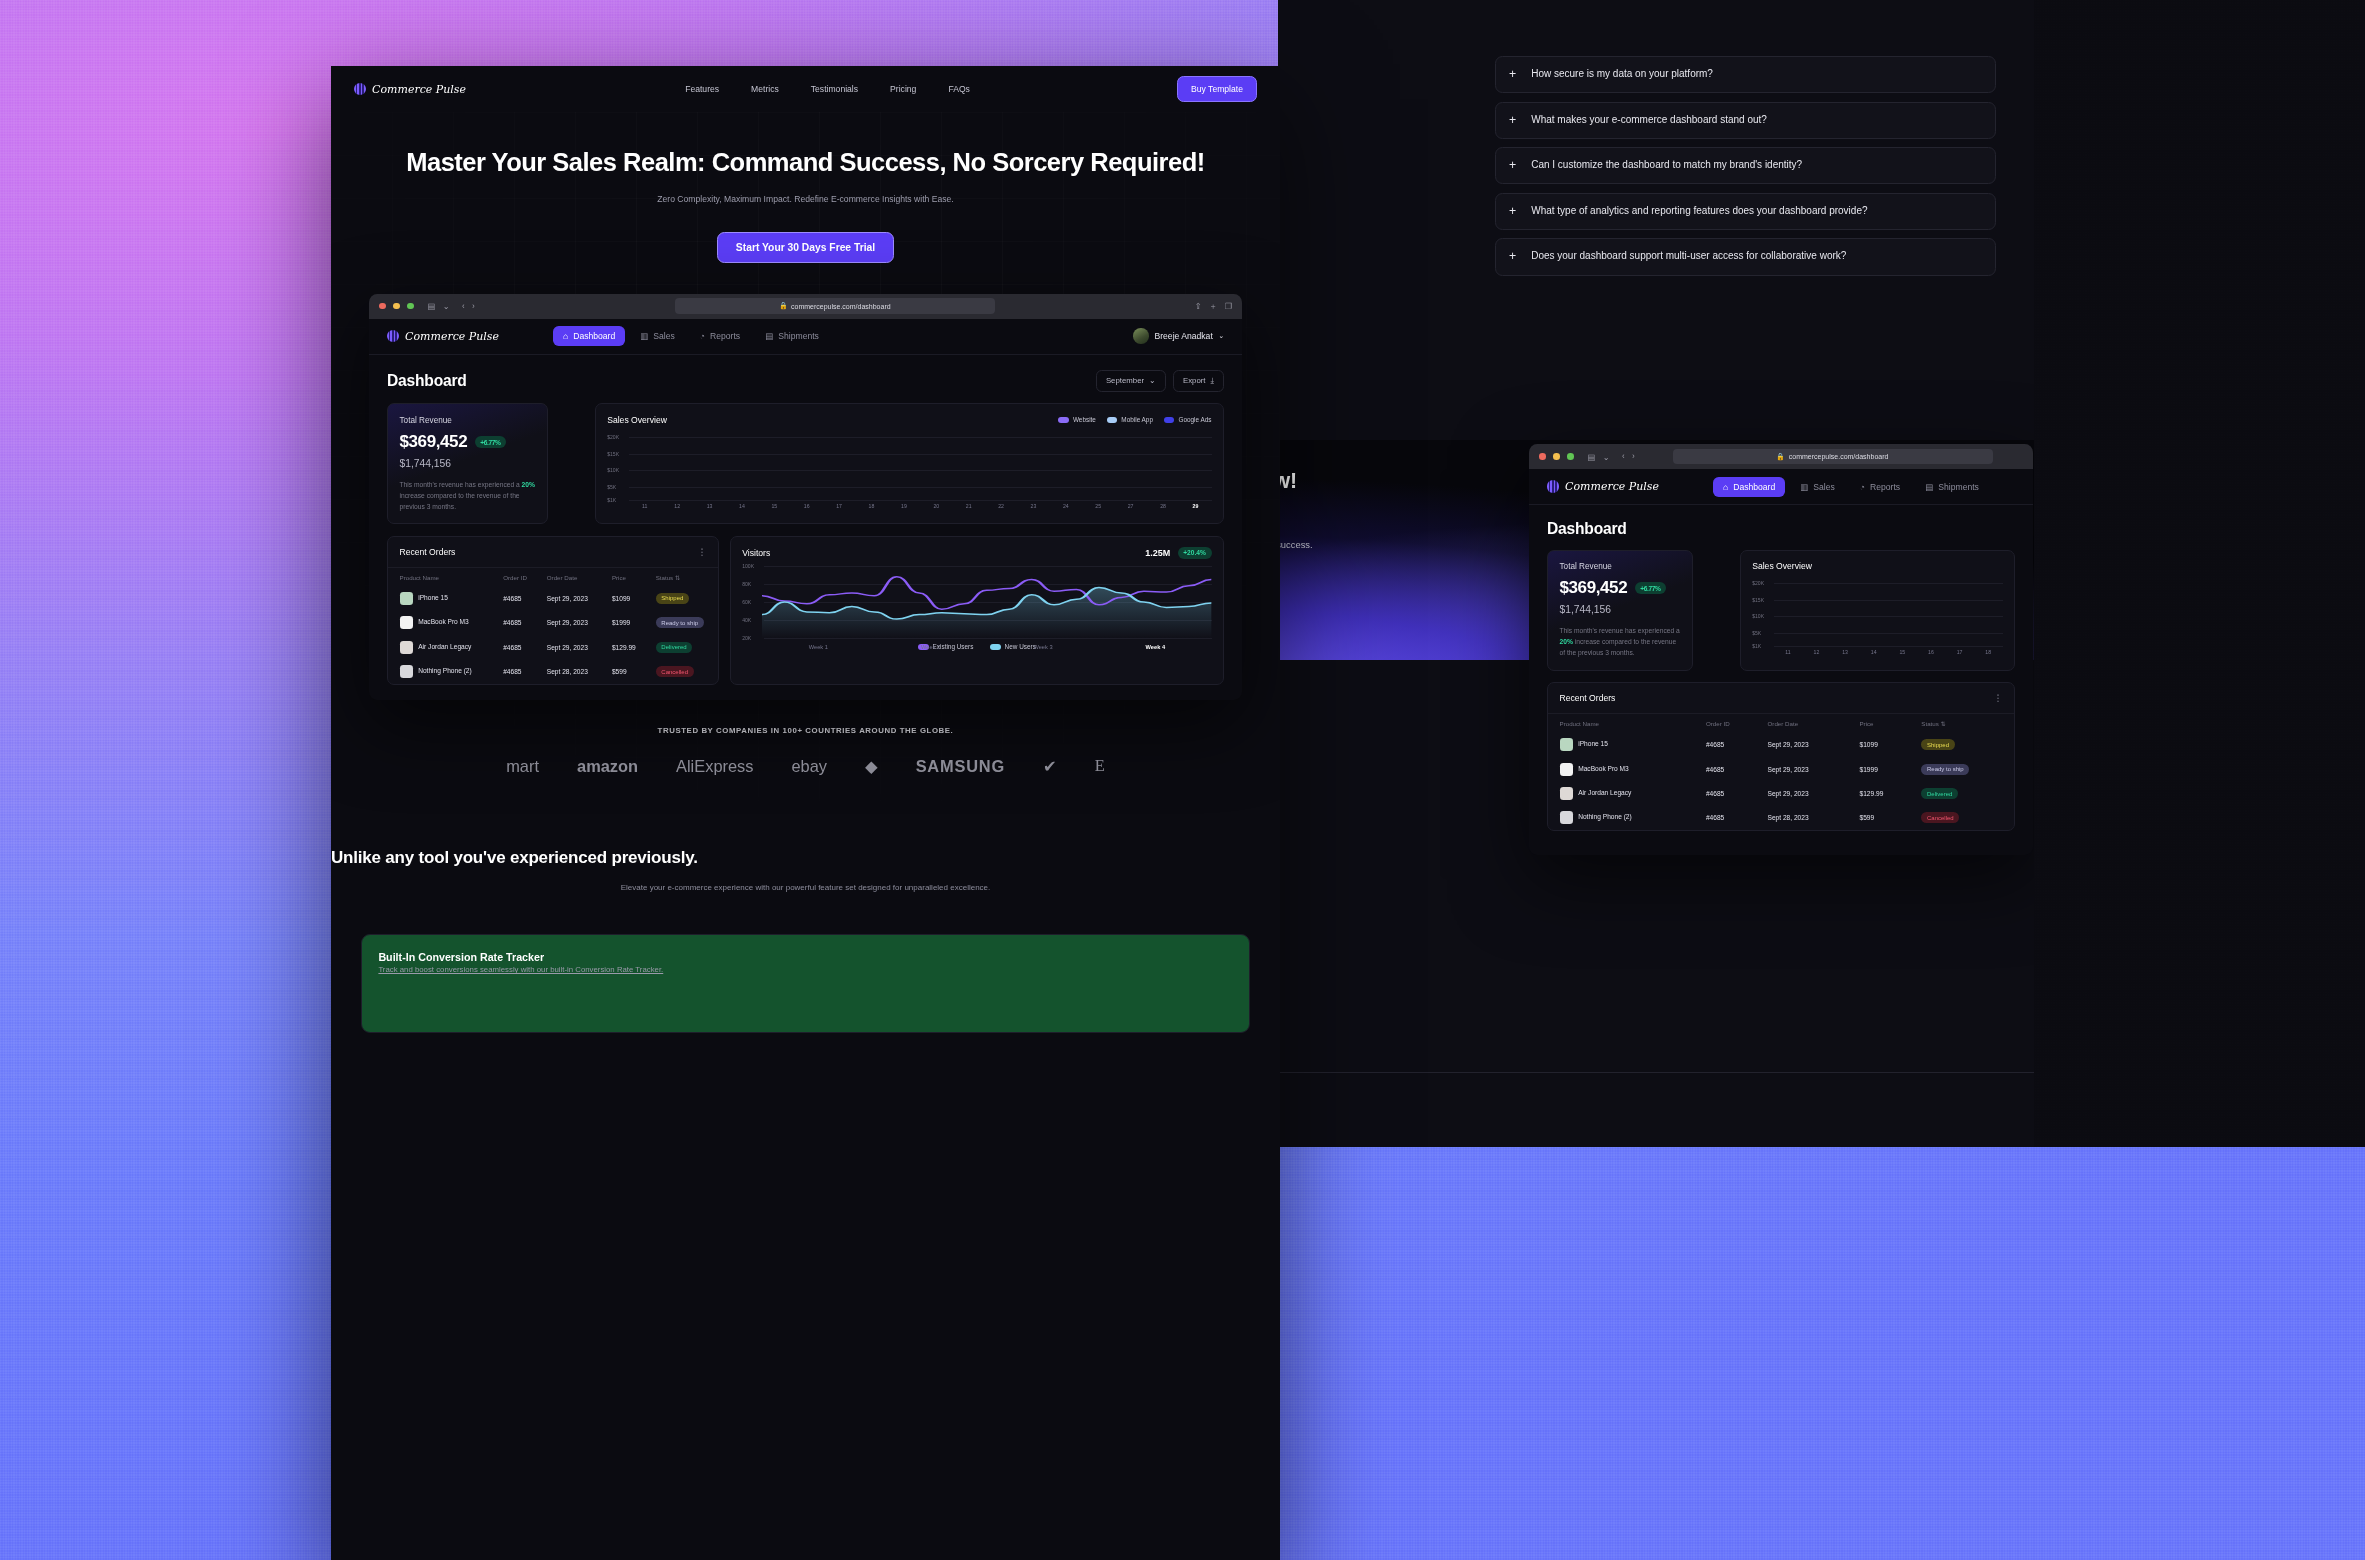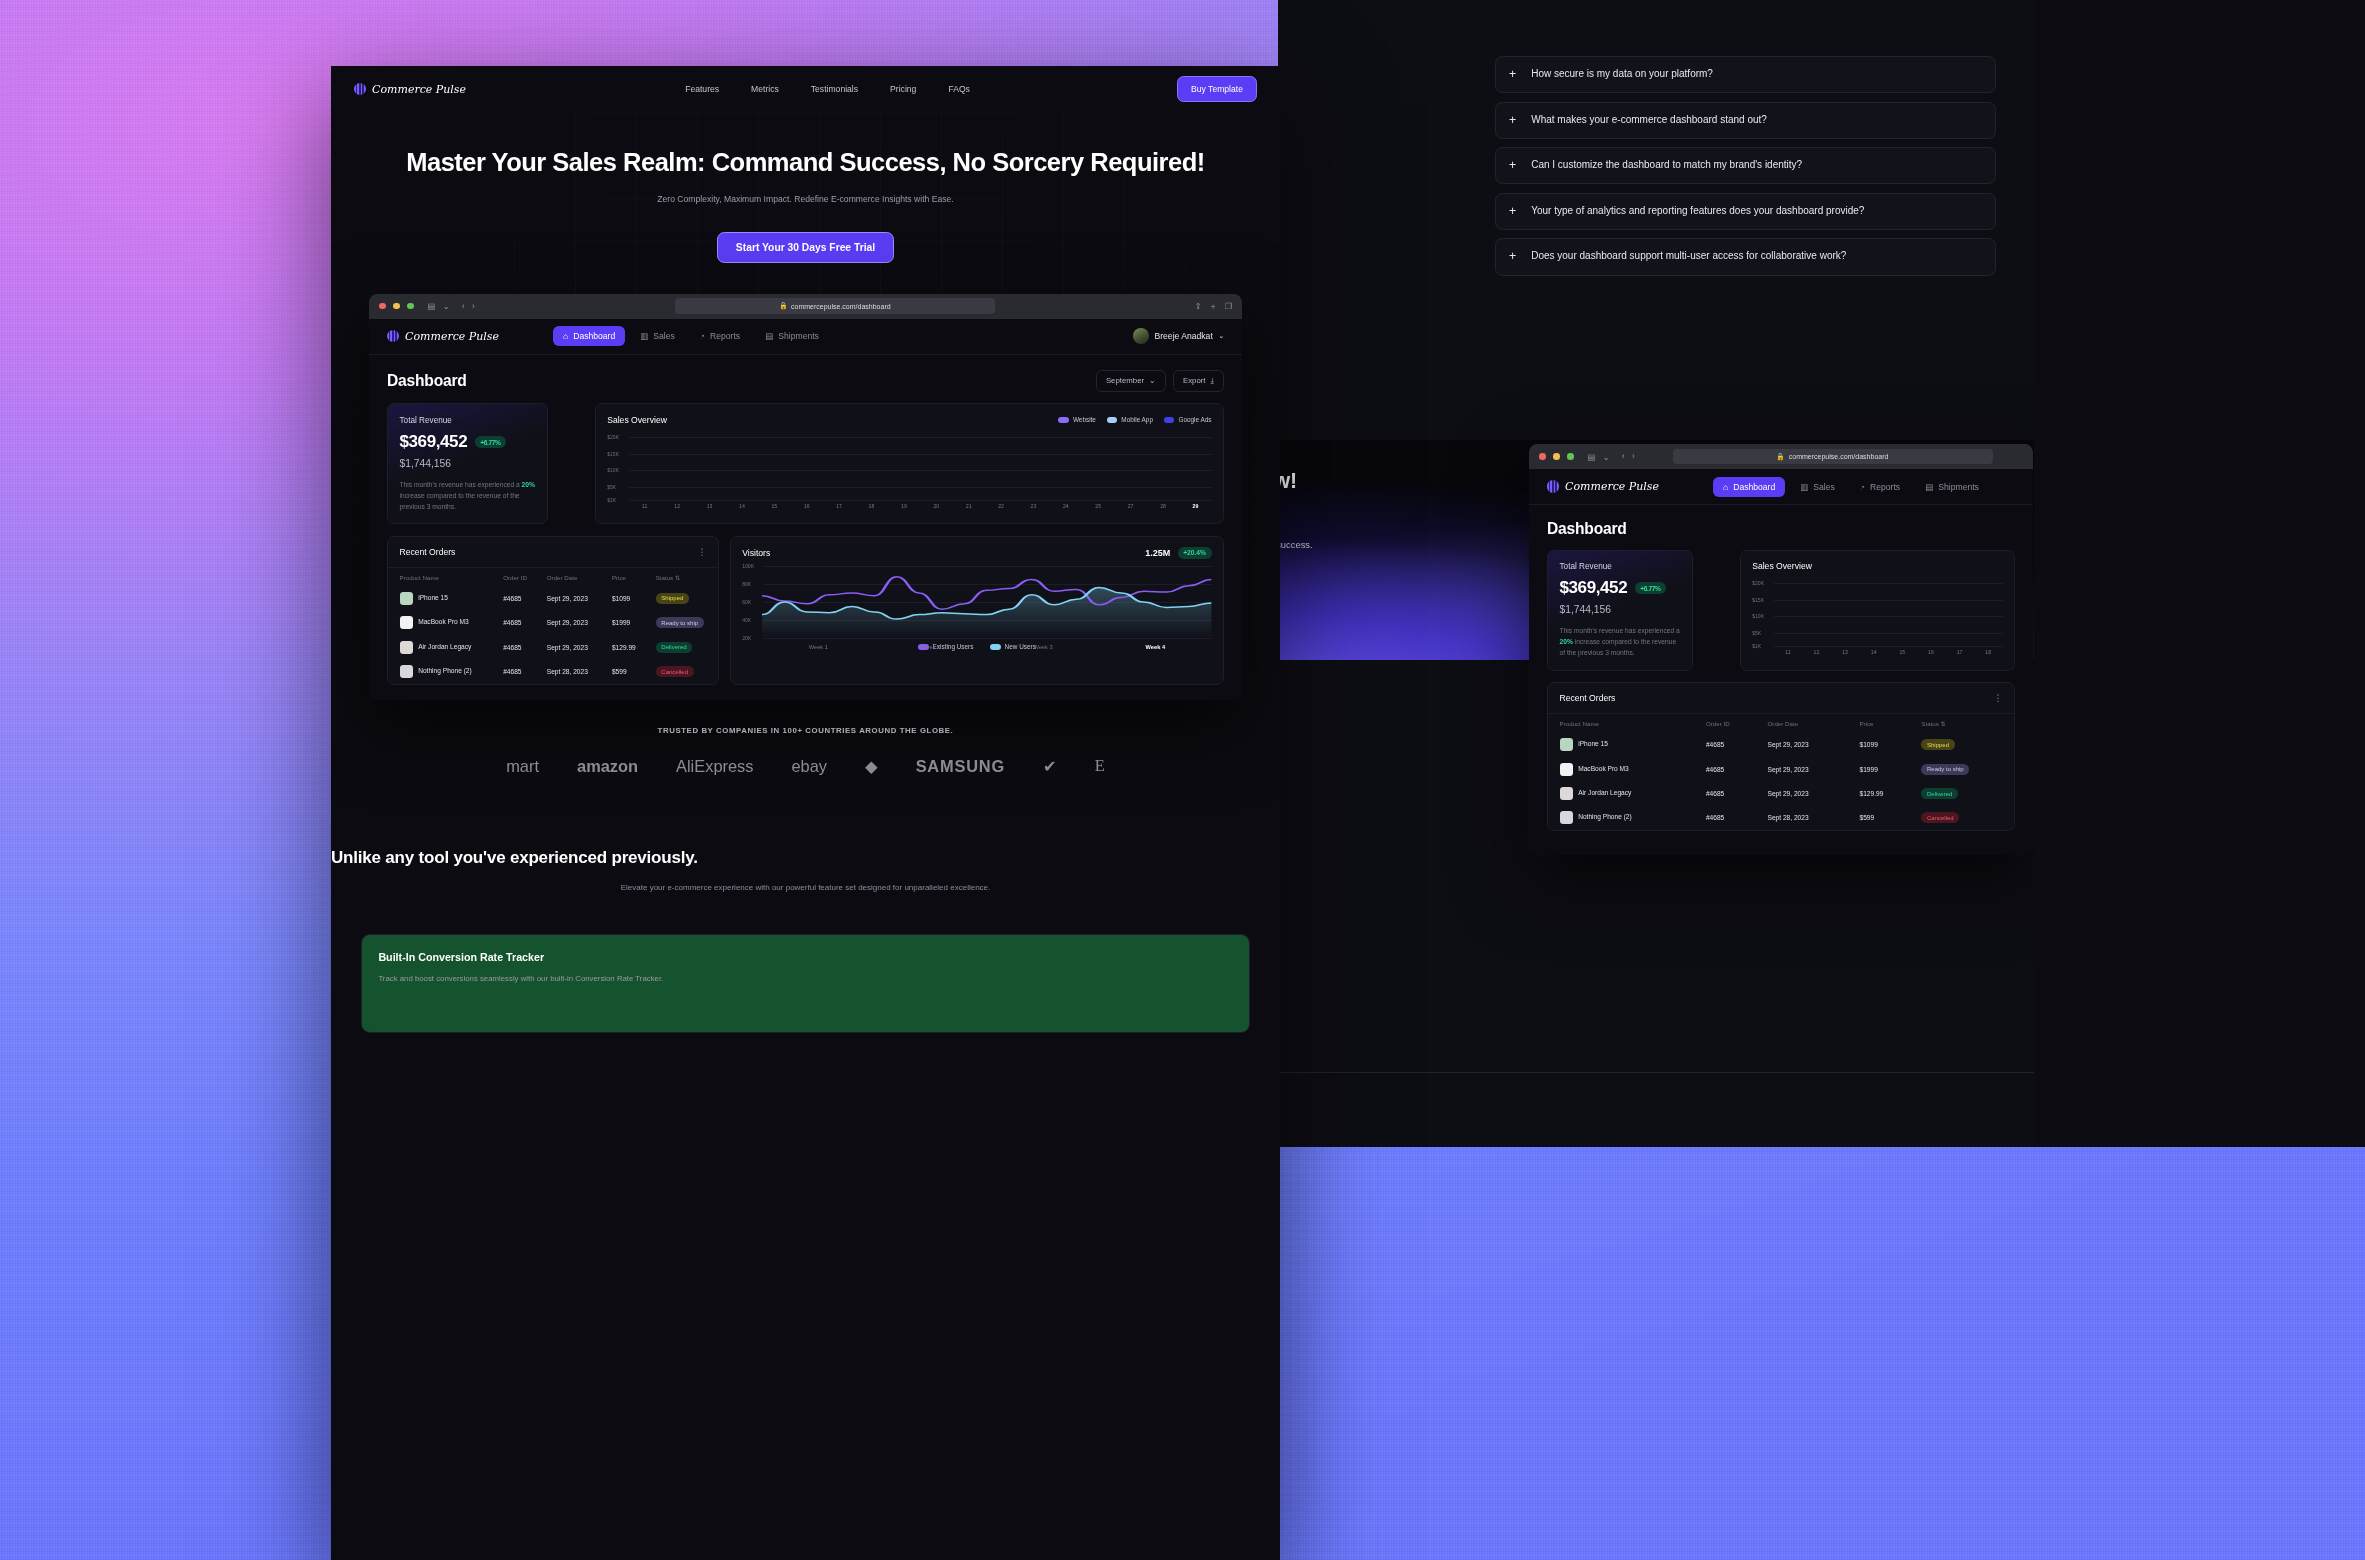--- a/index.html
+++ b/index.html
@@ -139,21 +139,21 @@
   
   .feat-h { color:#fff; font-size:17px; font-weight:700;
      line-height:1.3; letter-spacing:-0.2px; padding-top:38px; }
   .feat-s { text-align:center; color:#8d8d9c; font-size:8px; line-height:1.8;
      padding-top:11.5px; }
   .feat-row { display:flex; gap:15px; padding:39px 30px 0; }
   .fcard { flex:1; border-radius:9px; padding:16.4px 16.4px 18px; min-height:99px; }
   .fcard.dark { background:#14532d; border:0.8px solid #1e1e2a; }
   .fcard.blue { background:#5b3df5; }
   .fc-t { font-size:10.7px; font-weight:700; color:#fff; }
-  .fc-d { font-size:7.8px; line-height:1.75; margin-top:9px; }
+  .fc-d { font-size:7.8px; line-height:1.75; margin-top:0;text-decoration:underline; }
   .fcard.dark .fc-d { color:#9a9aaa; }
   .fcard.blue .fc-d { color:#dedcff; }
 
   
   .page-main { position:absolute; left:331px; top:66px; width:949px; height:1495px;
      background:#0b0b11; overflow:hidden; box-shadow:0 33px 99px rgba(0,0,0,.55); }
   .ph { height:46px; display:flex; align-items:center; padding:0 23px;
      position:relative; z-index:3; }
   .ph-nav { display:flex; gap:20px; margin:0 auto; }
   .ph-nav a { color:#c6c6d3; font-size:8.6px; text-decoration:none;margin-left:12px; }
@@ -198,21 +198,21 @@
       <div class="faq-item">
      <span class="faq-plus">+</span>
      <span class="faq-q">What makes your e-commerce dashboard stand out?</span>
    </div>
       <div class="faq-item">
      <span class="faq-plus">+</span>
      <span class="faq-q">Can I customize the dashboard to match my brand's identity?</span>
    </div>
       <div class="faq-item">
      <span class="faq-plus">+</span>
-     <span class="faq-q">Your type of analytics and reporting features does your dashboard provide?</span>
+     <span class="faq-q">What type of analytics and reporting features does your dashboard provide?</span>
    </div>
       <div class="faq-item">
      <span class="faq-plus">+</span>
      <span class="faq-q">Does your dashboard support multi-user access for collaborative work?</span>
    </div>
     </div>
 
   <div class="cta-band">
     <div class="cta-bg"></div>
     <div class="cta-inner">

